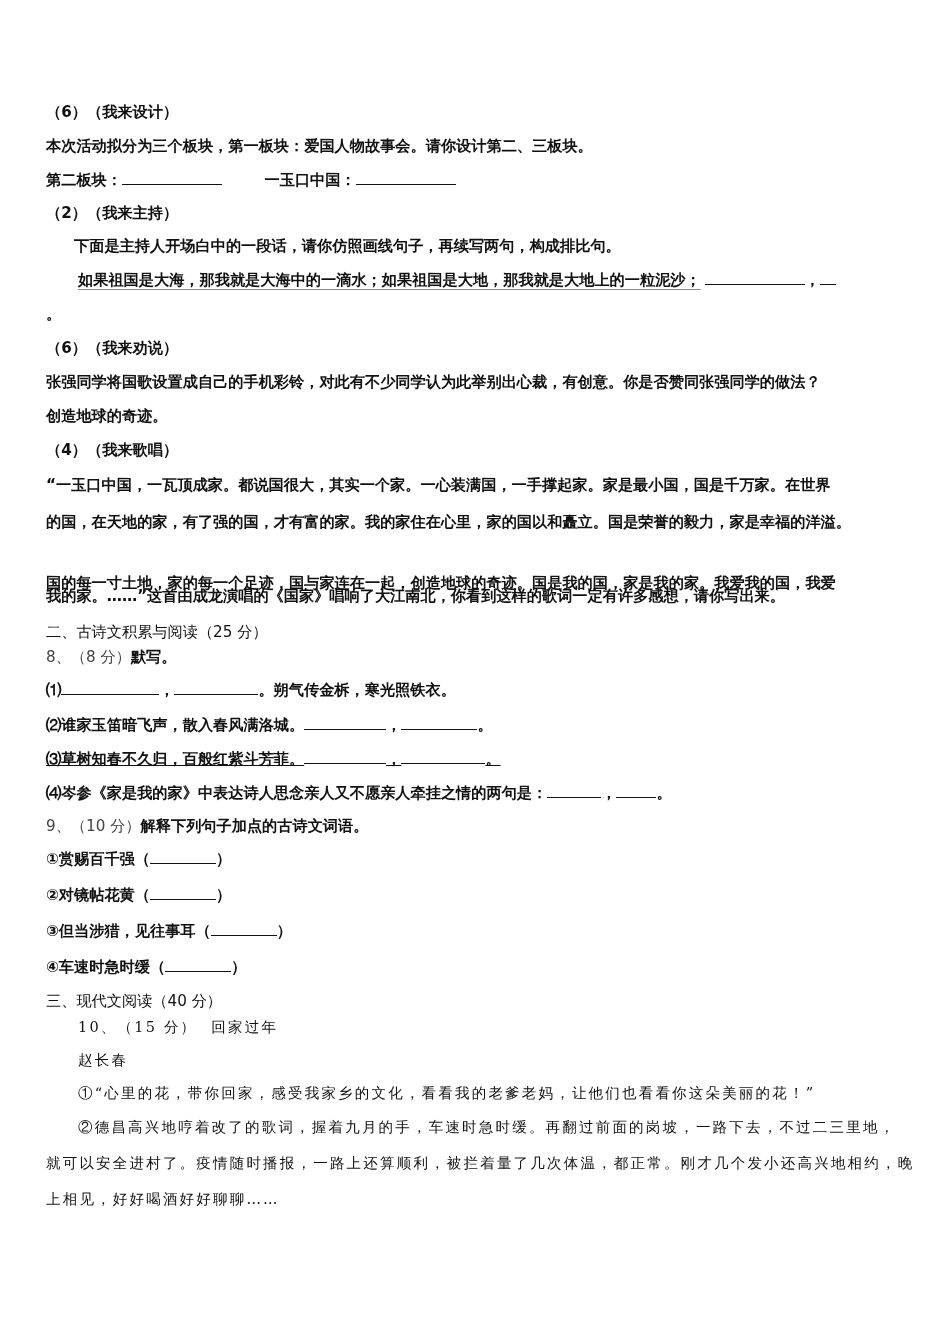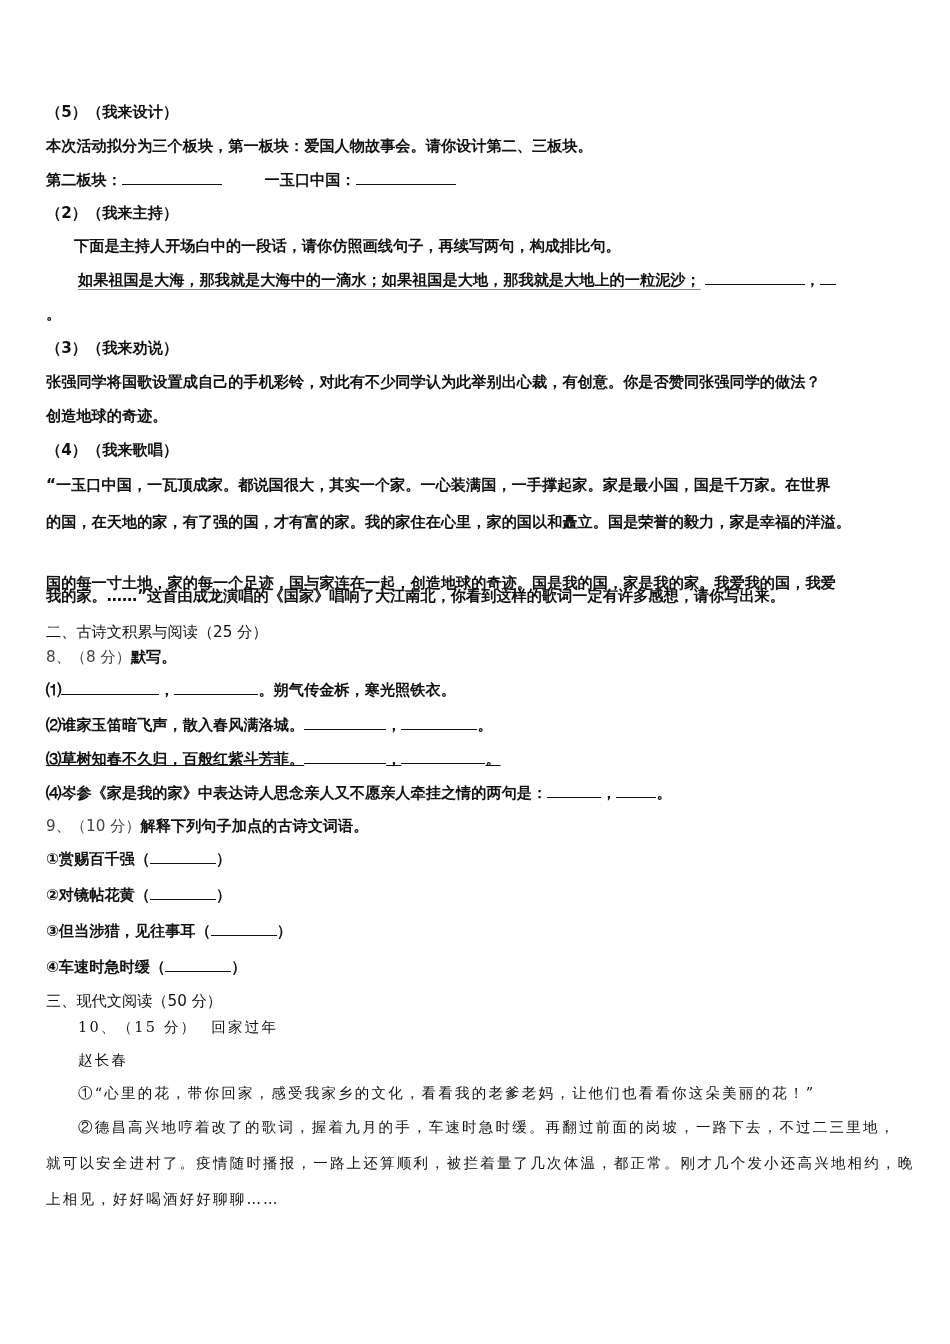--- a/index.html
+++ b/index.html
@@ -17,36 +17,36 @@
     .gray { color: #444; font-weight: normal; }
     .blank {
       display: inline-block; border-bottom: 1px solid #111; height: 14px; vertical-align: baseline;
     }
     .ul { text-decoration: underline; text-decoration-color: #888; text-underline-offset: 4px; }
     .indent2 { left: 78px; }
   </style>
 </head>
 <body>
 
-<div class="line bold" style="top:102px;">（5）（我来设计）</div>
+<div class="line bold" style="top:102px;">（6）（我来设计）</div>
 <div class="line bold" style="top:136px;">本次活动拟分为三个板块，第一板块：爱国人物故事会。请你设计第二、三板块。</div>
 <div class="line bold" style="top:170px;">
   <span>第二板块：</span><span class="blank" style="width:100px;"></span>
   <span style="display:inline-block;width:32px;"></span>
   <span>一玉口中国：</span><span class="blank" style="width:100px;"></span>
 </div>
 
 <div class="line bold" style="top:203px;">（2）（我来主持）</div>
 <div class="line bold" style="top:236px;margin-left:28px;">下面是主持人开场白中的一段话，请你仿照画线句子，再续写两句，构成排比句。</div>
 <div class="line bold" style="top:270px; left:46px;">
   <span style="display:inline-block;width:32px;"></span><span class="ul">如果祖国是大海，那我就是大海中的一滴水；如果祖国是大地，那我就是大地上的一粒泥沙；</span><span class="blank" style="width:100px;margin-left:4px;"></span><span>，</span><span class="blank" style="width:16px;"></span>
 </div>
 <div class="line bold" style="top:304px;">。</div>
 
-<div class="line bold" style="top:338px;">（3）（我来劝说）</div>
+<div class="line bold" style="top:338px;">（6）（我来劝说）</div>
 <div class="line bold" style="top:372px;">张强同学将国歌设置成自己的手机彩铃，对此有不少同学认为此举别出心裁，有创意。你是否赞同张强同学的做法？</div>
 <div class="line bold" style="top:406px;">创造地球的奇迹。</div>
 
 <div class="line bold" style="top:440px;">（4）（我来歌唱）</div>
 <div class="line bold" style="top:475px;">“一玉口中国，一瓦顶成家。都说国很大，其实一个家。一心装满国，一手撑起家。家是最小国，国是千万家。在世界</div>
 <div class="line bold" style="top:512px;">的国，在天地的家，有了强的国，才有富的家。我的家住在心里，家的国以和矗立。国是荣誉的毅力，家是幸福的洋溢。</div>
 <div class="line bold" style="top:573px;">国的每一寸土地，家的每一个足迹，国与家连在一起，创造地球的奇迹。国是我的国，家是我的家。我爱我的国，我爱</div>
 <div class="line bold" style="top:586px;">我的家。……”这首由成龙演唱的《国家》唱响了大江南北，你看到这样的歌词一定有许多感想，请你写出来。</div>
 
 <div class="line" style="top:622px;">二、古诗文积累与阅读（25 分）</div>
@@ -74,21 +74,21 @@
 <div class="line bold" style="top:885px;">
   <span>②</span><span>对镜帖花黄（</span><span class="blank" style="width:66px;"></span><span>）</span>
 </div>
 <div class="line bold" style="top:921px;">
   <span>③</span><span>但当涉猎，见往事耳（</span><span class="blank" style="width:66px;"></span><span>）</span>
 </div>
 <div class="line bold" style="top:957px;">
   <span>④</span><span>车速时急时缓（</span><span class="blank" style="width:66px;"></span><span>）</span>
 </div>
 
-<div class="line" style="top:991px;">三、现代文阅读（50 分）</div>
+<div class="line" style="top:991px;">三、现代文阅读（40 分）</div>
 <div class="line serif indent2" style="top:1017px;">
   <span>10、（15 分）</span><span style="display:inline-block;width:14px;"></span><span>回家过年</span>
 </div>
 <div class="line serif indent2" style="top:1050px;">赵长春</div>
 <div class="line serif indent2" style="top:1083px;">①“心里的花，带你回家，感受我家乡的文化，看看我的老爹老妈，让他们也看看你这朵美丽的花！”</div>
 <div class="line serif indent2" style="top:1117px;">②德昌高兴地哼着改了的歌词，握着九月的手，车速时急时缓。再翻过前面的岗坡，一路下去，不过二三里地，</div>
 <div class="line serif" style="top:1153px;">就可以安全进村了。疫情随时播报，一路上还算顺利，被拦着量了几次体温，都正常。刚才几个发小还高兴地相约，晚</div>
 <div class="line serif" style="top:1189px;">上相见，好好喝酒好好聊聊……</div>
 
 </body></html>

